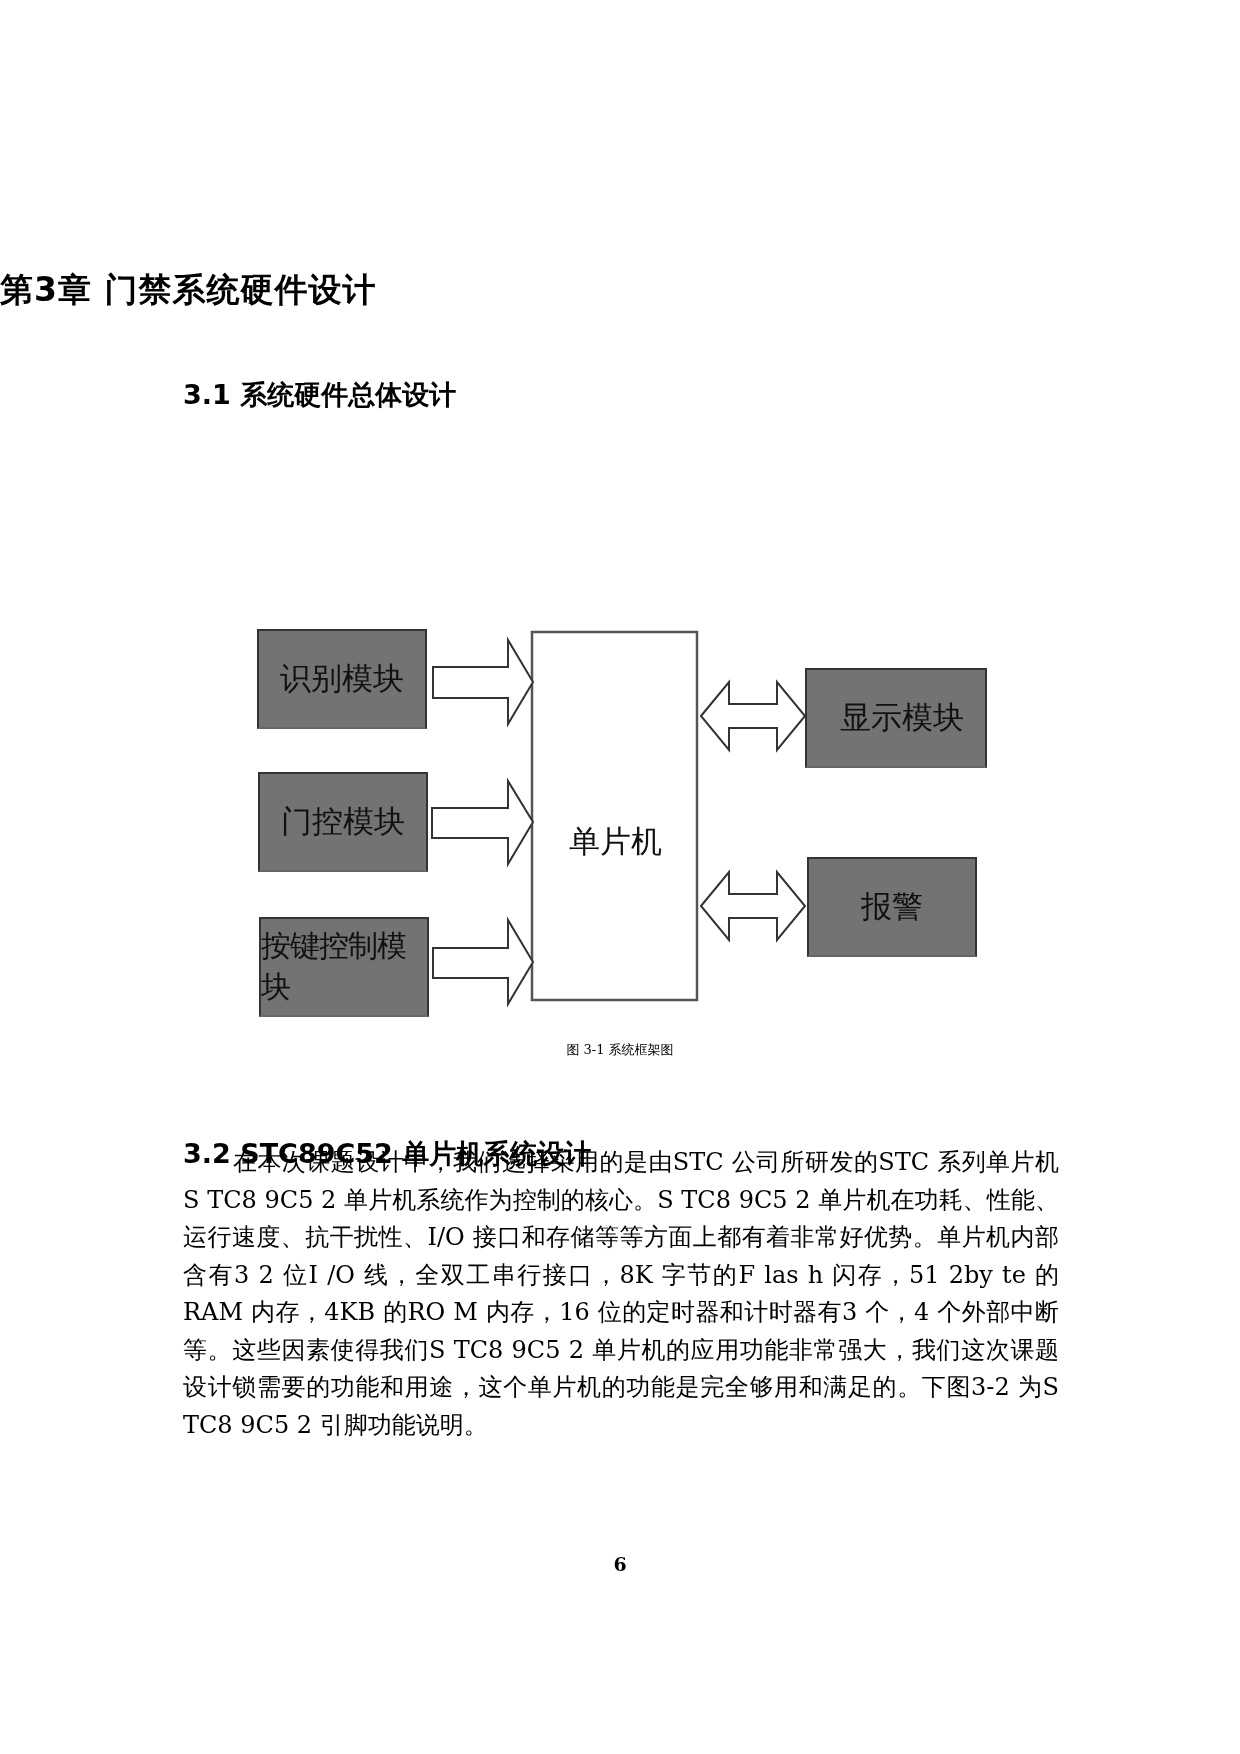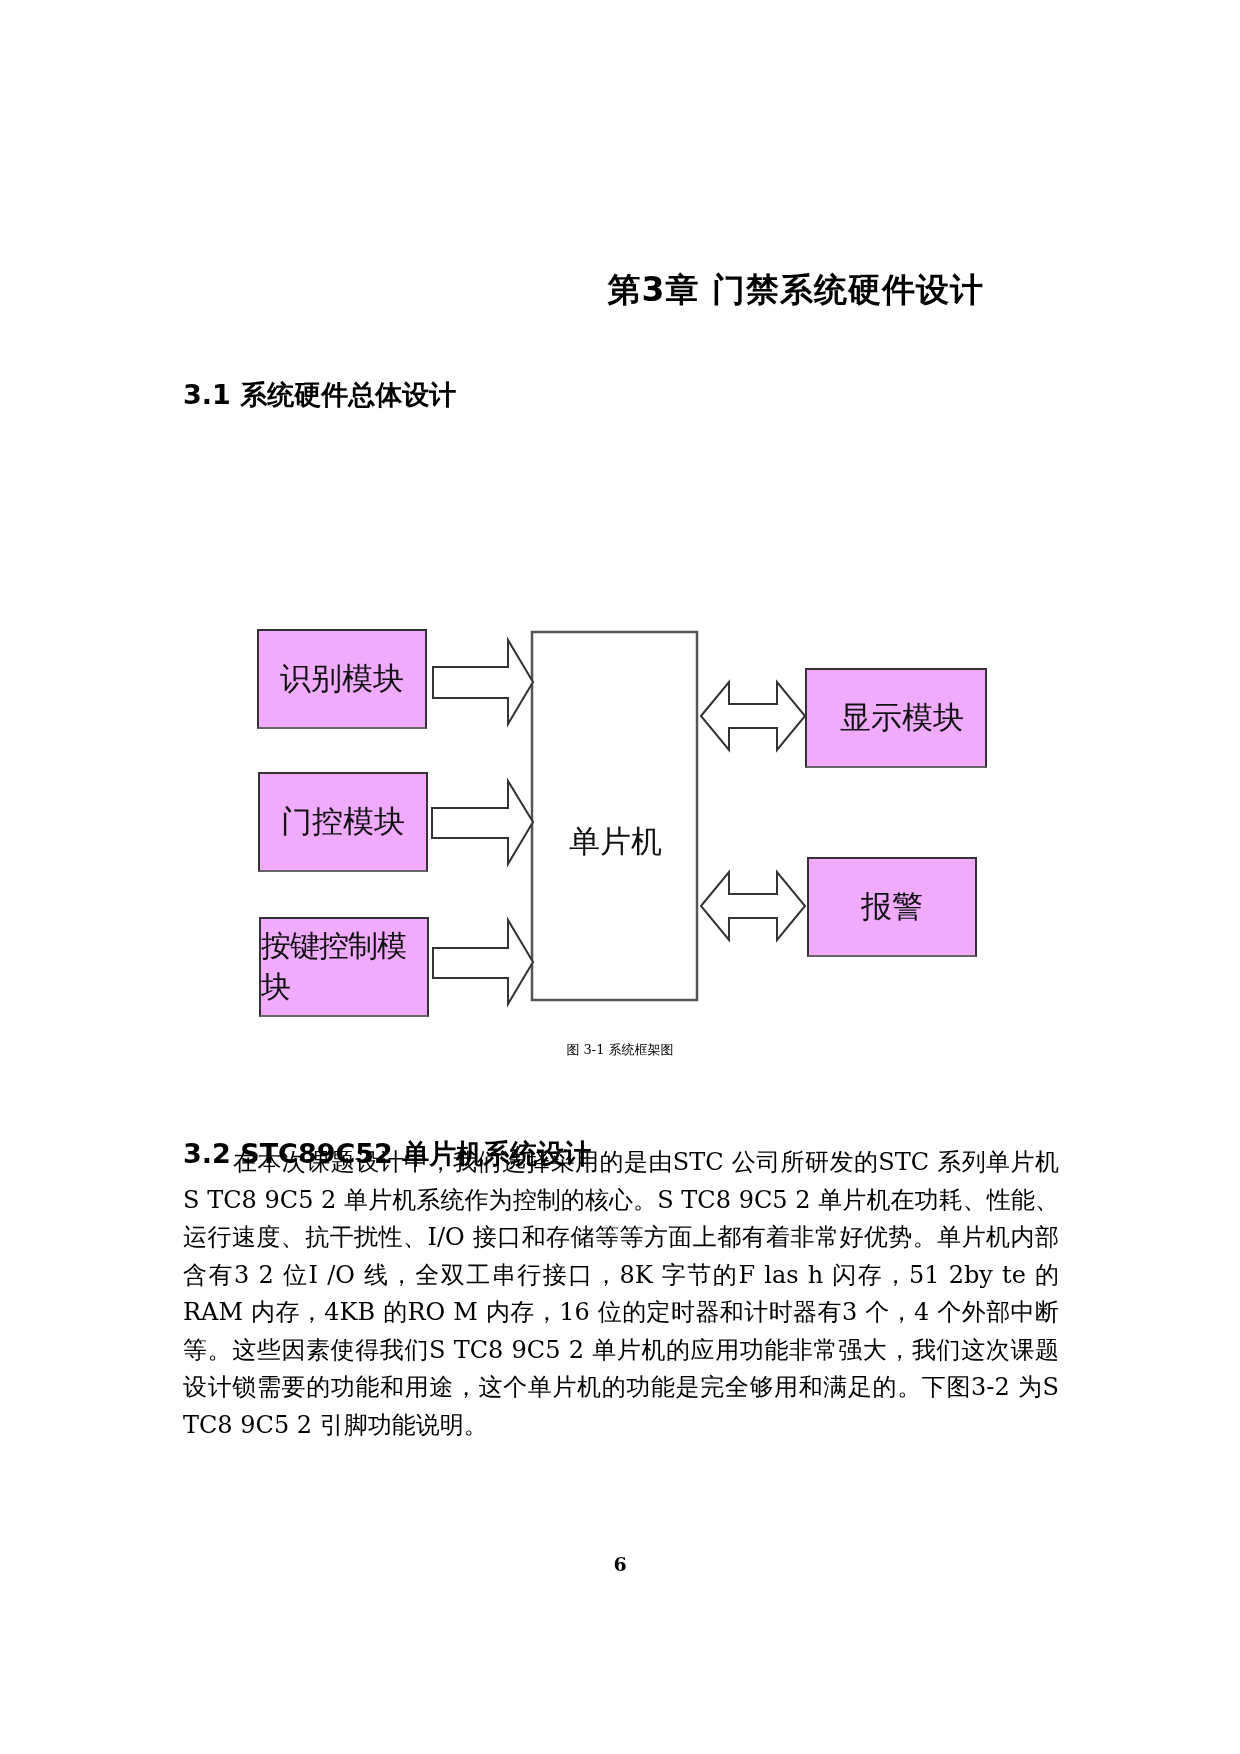--- a/index.html
+++ b/index.html
@@ -1,25 +1,25 @@
 <!DOCTYPE html>
 <html><head>
 <meta charset="utf-8">
 <style>
   html,body{margin:0;padding:0;background:#fff;}
   body{width:1240px;height:1754px;position:relative;overflow:hidden;color:#000;
        font-family:"DejaVu Serif","Liberation Serif",serif;}
   .abs{position:absolute;}
-  .chapter{left:0;width:984px;top:268px;text-align:right;font-family:"DejaVu Sans","Liberation Sans",sans-serif;
+  .chapter{left:0;width:984px;top:268px;text-align:left;font-family:"DejaVu Sans","Liberation Sans",sans-serif;
            font-weight:bold;font-size:33px;letter-spacing:1px;}
   .sec{left:183px;font-family:"DejaVu Sans","Liberation Sans",sans-serif;font-weight:bold;font-size:27px;margin-top:32px;}
   .para{left:183px;width:876px;font-size:24px;line-height:37.5px;text-align:justify;}
   .para p{margin:0;}
   .indent{text-indent:50px;}
-  .box{position:absolute;border:2px solid #333;border-bottom-color:#666;background:#f0abfc;
+  .box{position:absolute;border:2px solid #333;border-bottom-color:#666;background:#737373;
        display:flex;align-items:center;justify-content:center;
        font-family:Liberation Serif, serif;font-size:31px;color:#111;}
   .caption{left:0;width:1240px;text-align:center;top:1041px;font-size:13px;}
   .pageno{left:0;width:1240px;text-align:center;top:1553px;font-size:19px;font-weight:bold;}
 </style>
 </head>
 <body>
 
 <div class="abs chapter">第3章 门禁系统硬件设计</div>
 

